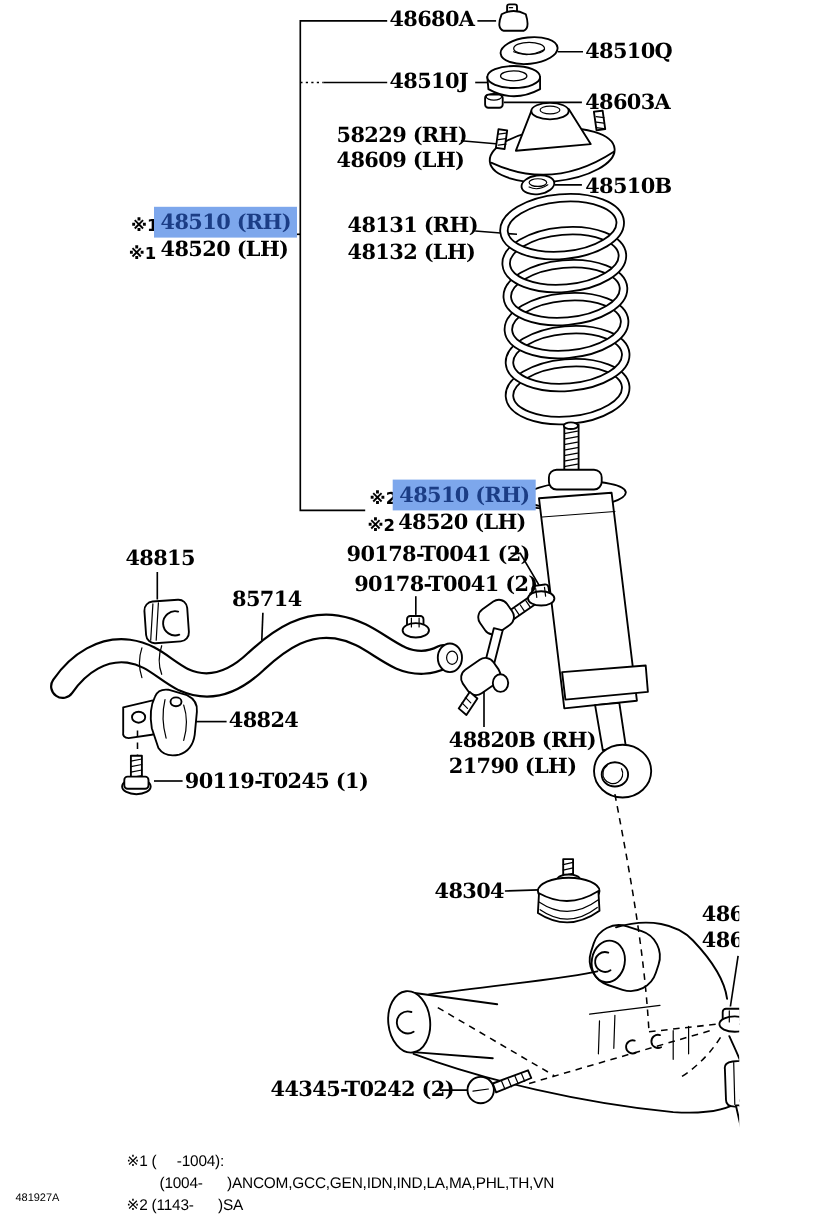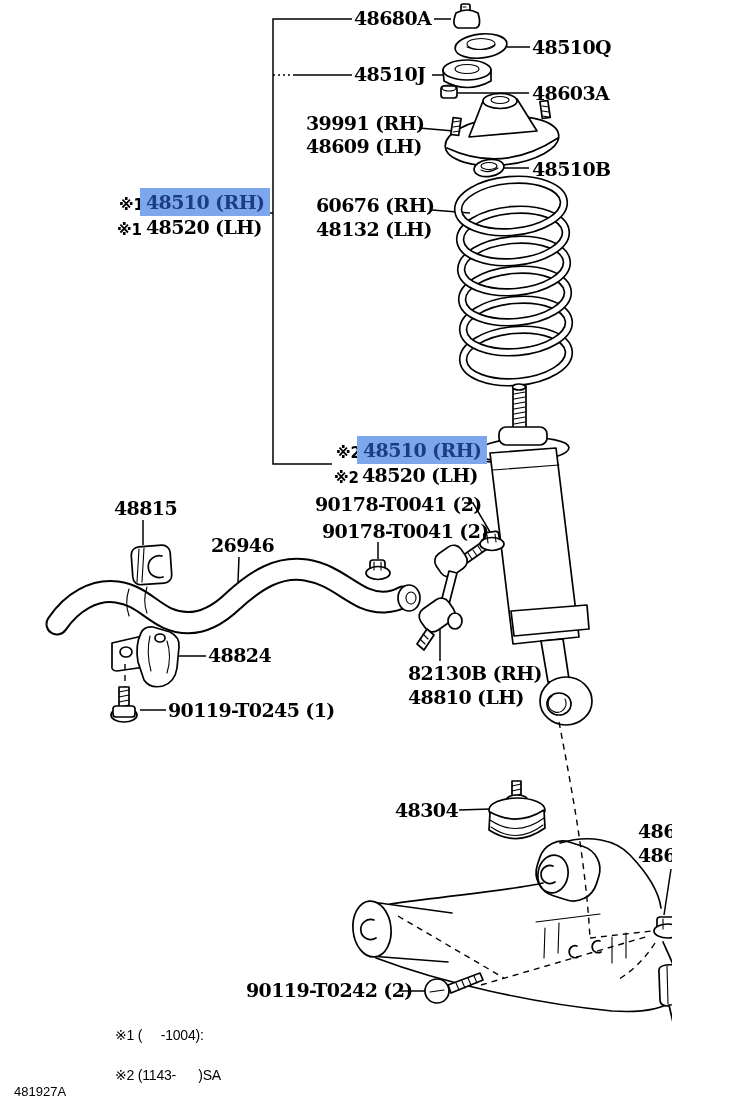--- a/index.html
+++ b/index.html
@@ -19,23 +19,23 @@
   .barW{stroke:#fff;stroke-width:19;fill:none;stroke-linecap:round;}
   
   .plabel{position:absolute;white-space:nowrap;font-weight:bold;font-size:19px;
           letter-spacing:-0.6px;color:#000;line-height:1;cursor:pointer;}
   .ref{position:absolute;white-space:nowrap;font-weight:bold;font-size:15px;
        font-family:"DejaVu Sans",sans-serif;color:#000;line-height:1;}
   .hl{position:absolute;background:var(--hl-bg,#7da7ec);color:var(--hl-text,#1b3d85);
       font-weight:bold;font-size:19px;letter-spacing:-0.6px;line-height:1;
       padding:5px 6px 4px 6px;cursor:pointer;}
   .fnote{position:absolute;white-space:pre;font-family:"Liberation Sans","DejaVu Sans",sans-serif;
-         font-size:14px;letter-spacing:-0.2px;color:#000;}
+         font-size:14px;letter-spacing:-0.2px;color:#000;margin-top:20px;}
   .code{position:absolute;font-family:"Liberation Sans","DejaVu Sans",sans-serif;
-        font-size:13px;color:#000;}
+        font-size:10px;color:#000;}
 </style>
 </head>
 <body>
 
 <div id="stage" style="background: rgb(255, 255, 255);">
 
 <svg id="lineart" width="756" height="1108" viewBox="0 0 756 1108">
 
   <g>
     <path class="lead" d="M352,19 H273 V464 H332"></path>
@@ -228,53 +228,54 @@
     <path class="dash" d="M398,916 L504,978"></path>
     <path class="dash" d="M481,985 L649,936"></path>
     <path class="dash" d="M655,943 C643,962 628,974 616,981"></path>
   </g>
 </svg>
 
 <div class="plabel" style="left:354px;top:9px">48680A</div>
 <div class="plabel" style="left:532px;top:38px">48510Q</div>
 <div class="plabel" style="left:354px;top:65px">48510J</div>
 <div class="plabel" style="left:532px;top:84px">48603A</div>
-<div class="plabel" style="left:306px;top:114px">39991 (RH)</div>
+<div class="plabel" style="left:306px;top:114px">58229 (RH)</div>
 <div class="plabel" style="left:306px;top:137px">48609 (LH)</div>
 <div class="plabel" style="left:532px;top:160px">48510B</div>
 
 <span class="ref" style="left:119px;top:198px">※1</span>
 <div class="hl" style="left:140px;top:188px">48510 (RH)</div>
 <span class="ref" style="left:117px;top:223px">※1</span>
 <div class="plabel" style="left:146px;top:218px">48520 (LH)</div>
 
-<div class="plabel" style="left:316px;top:196px">60676 (RH)</div>
+<div class="plabel" style="left:316px;top:196px">48131 (RH)</div>
 <div class="plabel" style="left:316px;top:220px">48132 (LH)</div>
 
 <span class="ref" style="left:336px;top:446px">※2</span>
 <div class="hl" style="left:357px;top:436px">48510 (RH)</div>
 <span class="ref" style="left:334px;top:471px">※2</span>
 <div class="plabel" style="left:362px;top:466px">48520 (LH)</div>
 
 <div class="plabel" style="left:315px;top:495px">90178-T0041 (2)</div>
 <div class="plabel" style="left:322px;top:522px">90178-T0041 (2)</div>
 
 <div class="plabel" style="left:114px;top:499px">48815</div>
-<div class="plabel" style="left:211px;top:536px">26946</div>
+<div class="plabel" style="left:211px;top:536px">85714</div>
 <div class="plabel" style="left:208px;top:646px">48824</div>
 <div class="plabel" style="left:168px;top:701px">90119-T0245 (1)</div>
 
-<div class="plabel" style="left:408px;top:664px">82130B (RH)</div>
-<div class="plabel" style="left:408px;top:688px">48810 (LH)</div>
+<div class="plabel" style="left:408px;top:664px">48820B (RH)</div>
+<div class="plabel" style="left:408px;top:688px">21790 (LH)</div>
 
 <div class="plabel" style="left:395px;top:801px">48304</div>
 <div class="plabel" style="left:638px;top:822px">48603D (RH)</div>
 <div class="plabel" style="left:638px;top:846px">48609E (LH)</div>
 
-<div class="plabel" style="left:246px;top:981px">90119-T0242 (2)</div>
+<div class="plabel" style="left:246px;top:981px">44345-T0242 (2)</div>
 
 <div class="fnote" style="left:115px;top:1027px">※1 (     -1004):</div>
+<div class="fnote" style="left:145px;top:1047px">(1004-      )ANCOM,GCC,GEN,IDN,IND,LA,MA,PHL,TH,VN</div>
 <div class="fnote" style="left:115px;top:1067px">※2 (1143-      )SA</div>
 
 <div class="code" style="left:14px;top:1084px">481927A</div>
 <div class="code" style="left:699px;top:1048px">483191</div>
 
 </div>
 
 </body></html>

